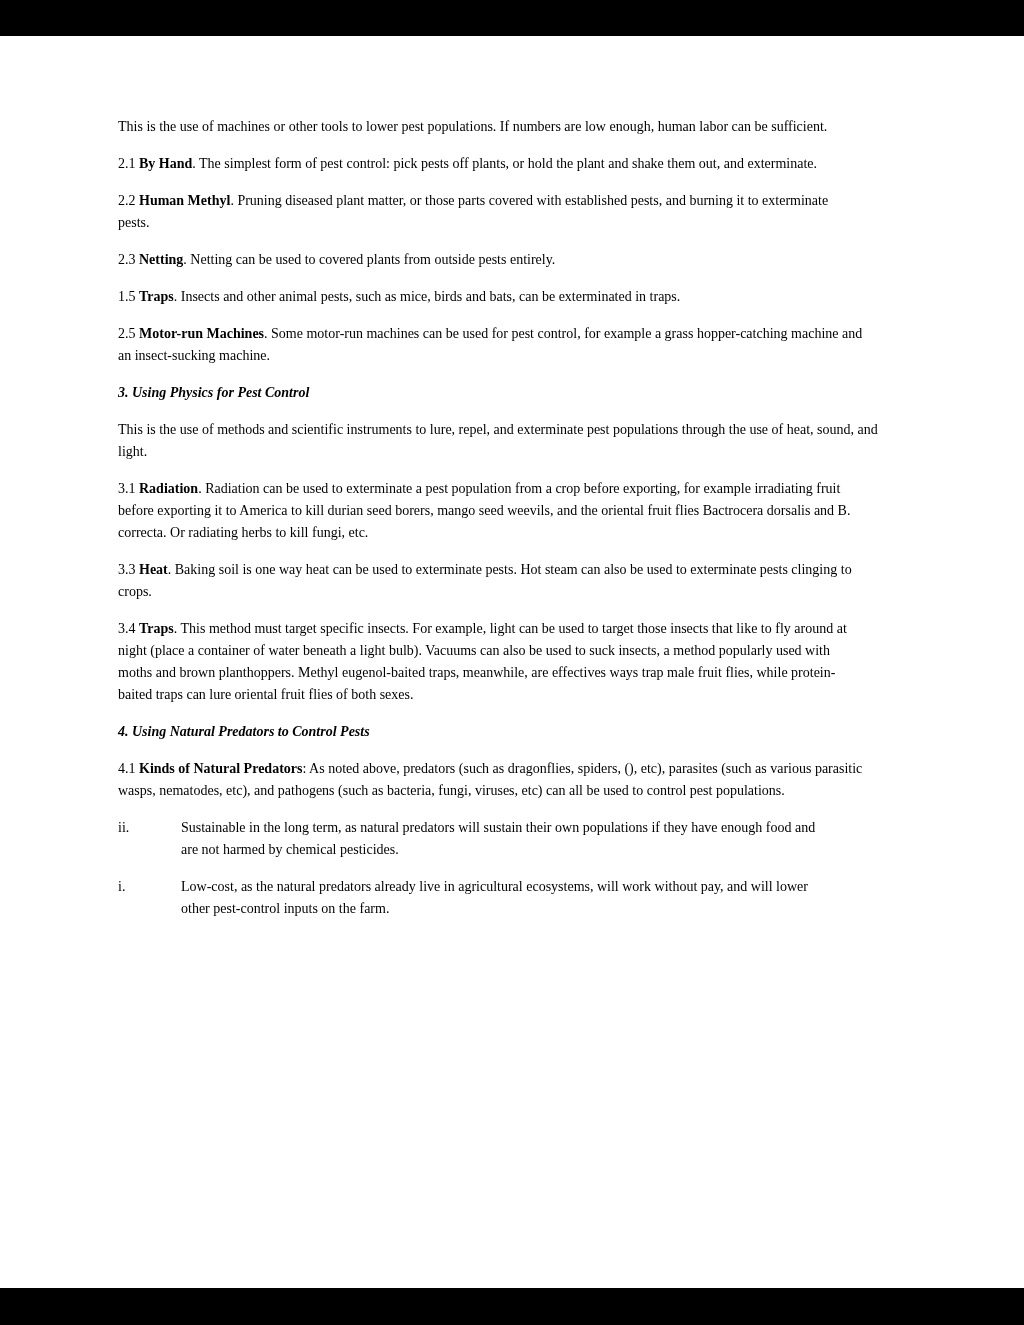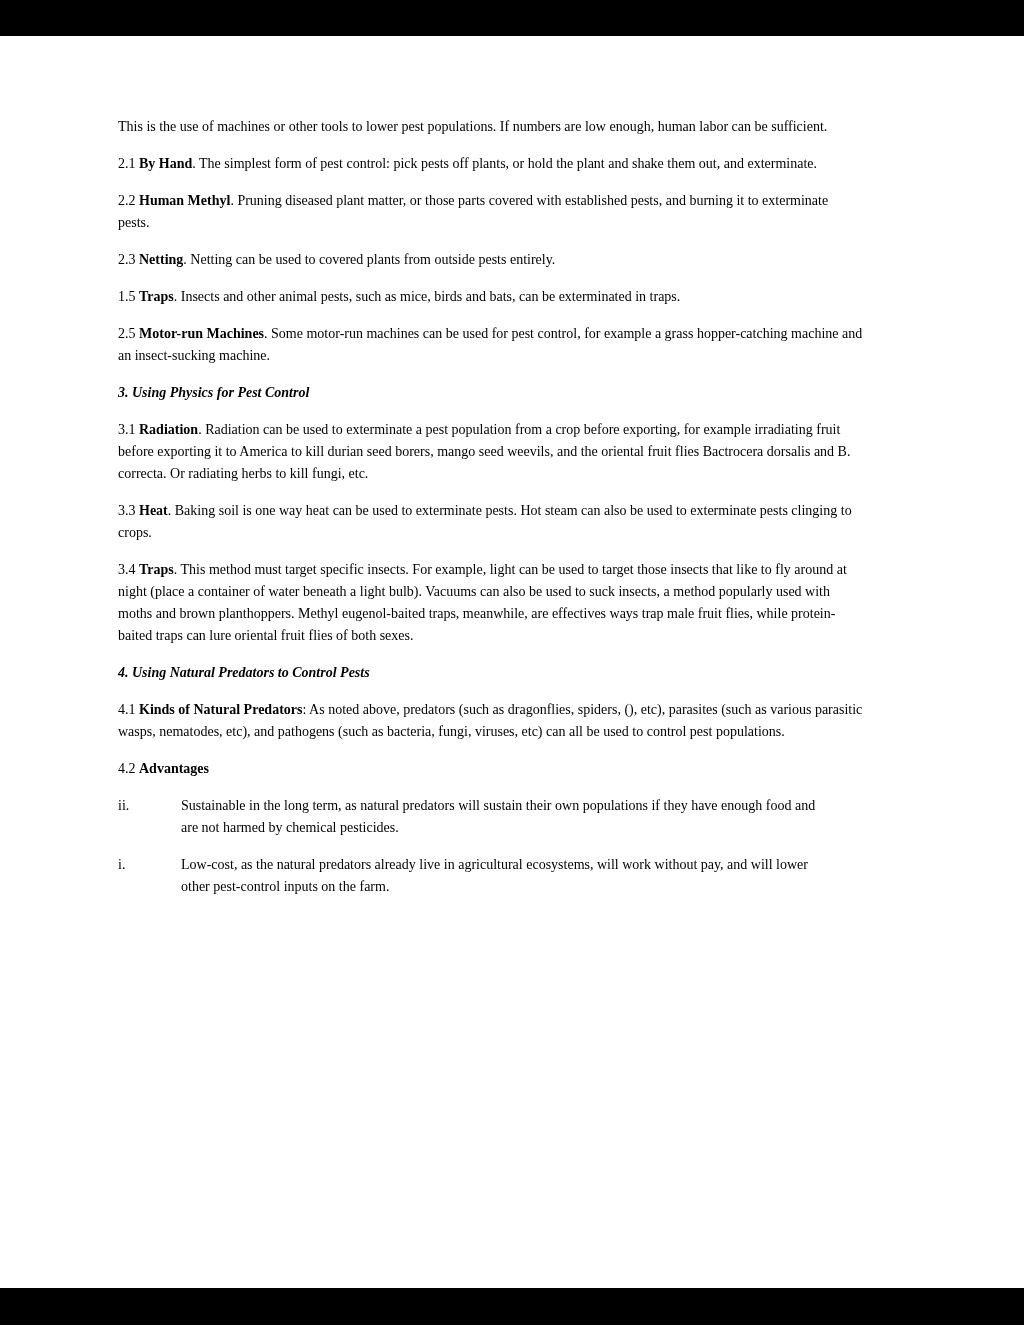--- a/index.html
+++ b/index.html
@@ -55,33 +55,33 @@
   <p class="indent"><span>2.2 </span><span class="term">Human Methyl</span><span>. Pruning diseased plant matter, or those parts covered with established pests, and burning it to exterminate pests.</span></p>
 
   <p class="indent"><span>2.3 </span><span class="term">Netting</span><span>. Netting can be used to covered plants from outside pests entirely.</span></p>
 
   <p class="indent"><span>1.5 </span><span class="term">Traps</span><span>. Insects and other animal pests, such as mice, birds and bats, can be exterminated in traps.</span></p>
 
   <p class="indent"><span>2.5 </span><span class="term">Motor-run Machines</span><span>. Some motor-run machines can be used for pest control, for example a grass hopper-catching machine and an insect-sucking machine.</span></p>
 
   <p class="heading">3. Using Physics for Pest Control</p>
 
+  <p class="margin-p"><span>This is the use of methods and scientific instruments to lure, repel, and exterminate pest populations through the use of heat, sound, and light.</span></p>
 
   <p class="indent"><span>3.1 </span><span class="term">Radiation</span><span>. Radiation can be used to exterminate a pest population from a crop before exporting, for example irradiating fruit before exporting it to America to kill durian seed borers, mango seed weevils, and the oriental fruit flies Bactrocera dorsalis and B. correcta. Or radiating herbs to kill fungi, etc.</span></p>
 
 
   <p class="indent"><span>3.3 </span><span class="term">Heat</span><span>. Baking soil is one way heat can be used to exterminate pests. Hot steam can also be used to exterminate pests clinging to crops.</span></p>
 
   <p class="indent"><span>3.4 </span><span class="term">Traps</span><span>. This method must target specific insects. For example, light can be used to target those insects that like to fly around at night (place a container of water beneath a light bulb). Vacuums can also be used to suck insects, a method popularly used with moths and brown planthoppers. Methyl eugenol-baited traps, meanwhile, are effectives ways trap male fruit flies, while protein-baited traps can lure oriental fruit flies of both sexes.</span></p>
 
   <p class="heading">4. Using Natural Predators to Control Pests</p>
 
   <p class="indent"><span>4.1 </span><span class="term">Kinds of Natural Predators</span><span>: As noted above, predators (such as dragonflies, spiders, (), etc), parasites (such as various parasitic wasps, nematodes, etc), and pathogens (such as bacteria, fungi, viruses, etc) can all be used to control pest populations.</span></p>
 
-  <p class="indent"><span>4.2 </span><span class="term">Advantages</span><span></span></p>
 
   <p class="adv-item"><span class="adv-marker">ii.</span><span>Sustainable in the long term, as natural predators will sustain their own populations if they have enough food and are not harmed by chemical pesticides.</span></p>
 
   <p class="adv-item"><span class="adv-marker">i.</span><span>Low-cost, as the natural predators already live in agricultural ecosystems, will work without pay, and will lower other pest-control inputs on the farm.</span></p>
 
 </div>
 
 <div class="letterbox letterbox-bottom"></div>
 
 </body></html>

